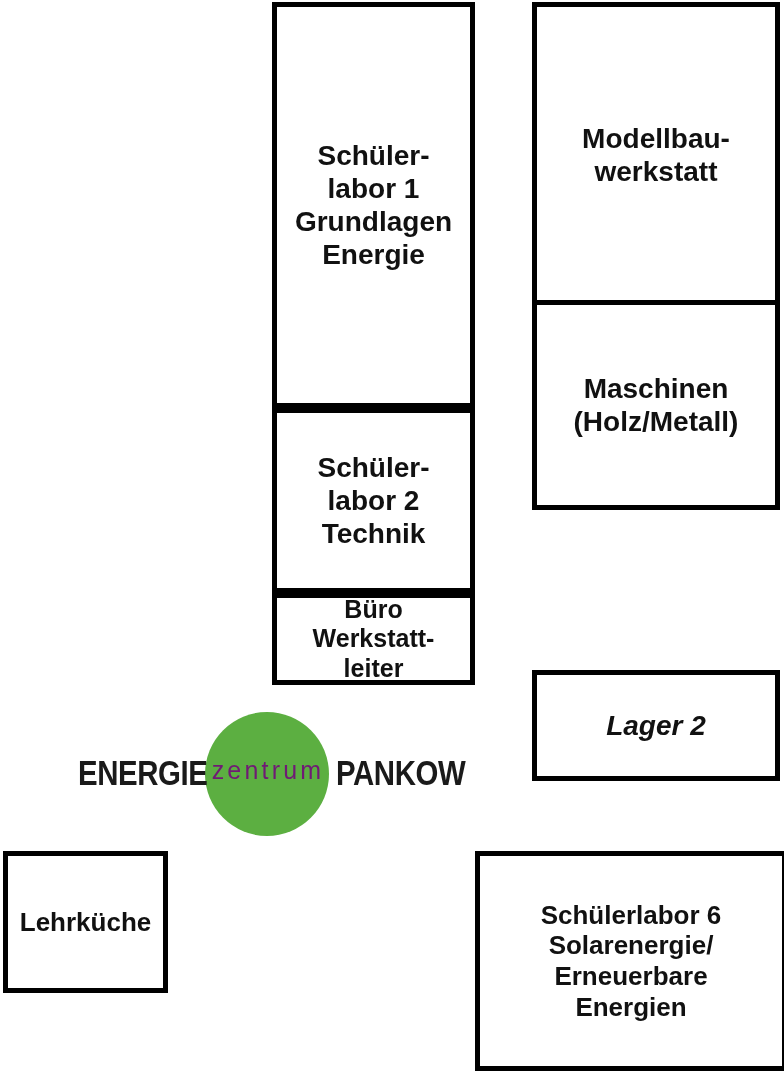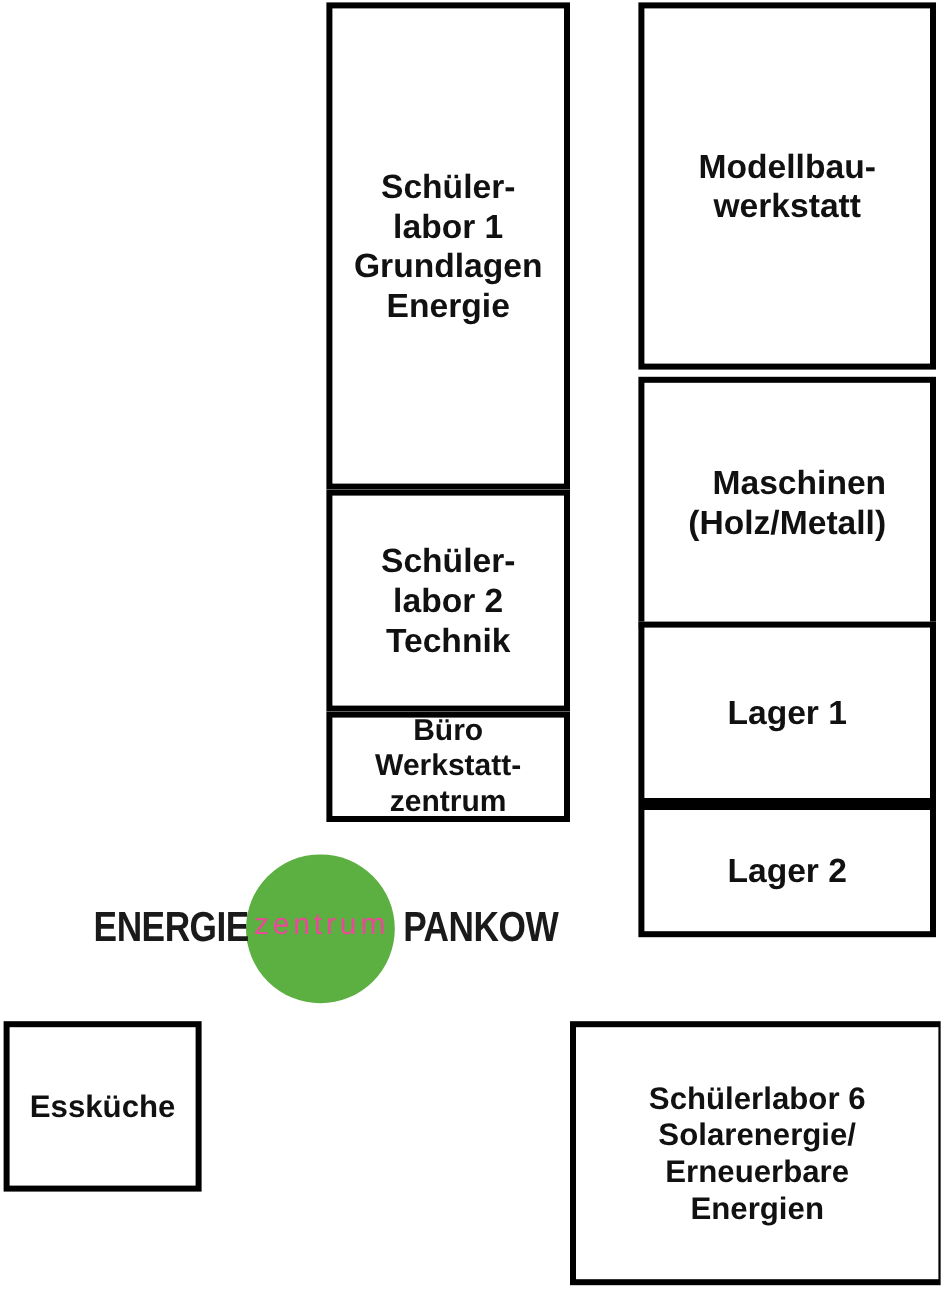--- a/index.html
+++ b/index.html
@@ -71,21 +71,21 @@
   #logo-pankow  { left: 258px; }
   .logo-zentrum {
     position: absolute;
     left: 131px;
     top: 58px;
     width: 118px;
     text-align: center;
     font-size: 25px;
     font-weight: 400;
     letter-spacing: 3.2px;
-    color: #ec4899;
+    color: #701a75;
     line-height: 1;
     white-space: nowrap;
   }
 </style>
 </head>
 <body>
 
 <div id="floorplan">
 
   <div class="room" style="left:272px; top:2px; width:203px; height:406px;">
@@ -97,43 +97,40 @@
 
   <div class="room" style="left:272px; top:408px; width:203px; height:185px;">
     <span class="room-label fs-28">Schüler-
 labor 2
 Technik</span>
   </div>
 
   <div class="room" style="left:272px; top:593px; width:203px; height:92px;">
     <span class="room-label fs-25">Büro
 Werkstatt-
-zentrum</span>
+leiter</span>
   </div>
 
   <div class="room" style="left:532px; top:2px; width:248px; height:306px;">
     <span class="room-label fs-28">Modellbau-
 werkstatt</span>
   </div>
 
-  <div class="room" style="left:532px; top:314px; width:248px; height:210px;text-align:right;">
+  <div class="room" style="left:532px; top:300px; width:248px; height:210px;">
     <span class="room-label fs-28">Maschinen
 (Holz/Metall)</span>
   </div>
 
-  <div class="room" style="left:532px; top:518px; width:248px; height:152px;">
-    <span class="room-label fs-28">Lager 1</span>
-  </div>
 
-  <div class="room" style="left:532px; top:670px; width:248px; height:111px;">
+  <div class="room" style="left:532px; top:670px; width:248px; height:111px;font-style:italic;">
     <span class="room-label fs-28">Lager 2</span>
   </div>
 
   <div class="room" style="left:3px; top:851px; width:165px; height:142px;">
-    <span class="room-label fs-26">Essküche</span>
+    <span class="room-label fs-26">Lehrküche</span>
   </div>
 
 
   <div class="room" style="left:475px; top:851px; width:312px; height:220px;">
     <span class="room-label fs-26">Schülerlabor 6
 Solarenergie/
 Erneuerbare
 Energien</span>
   </div>
 

